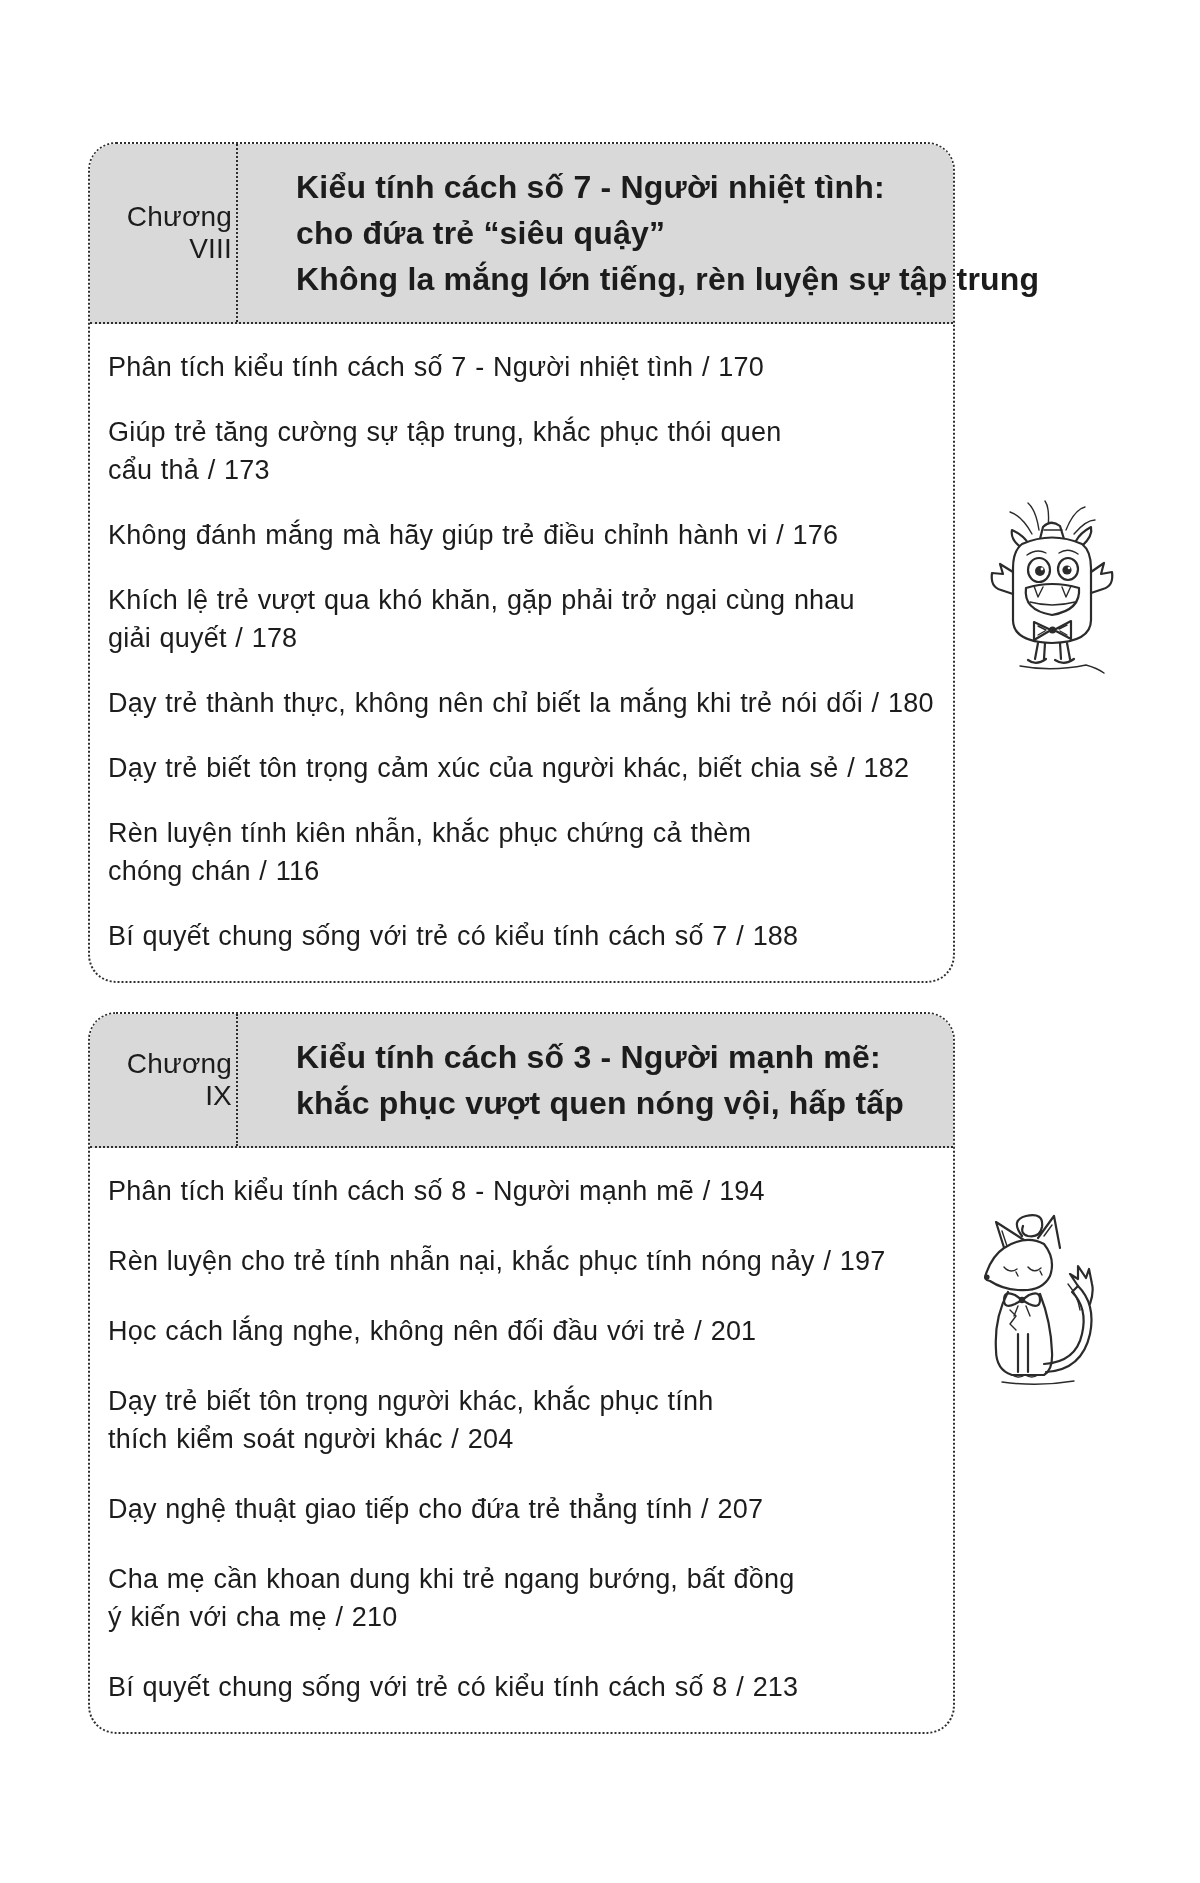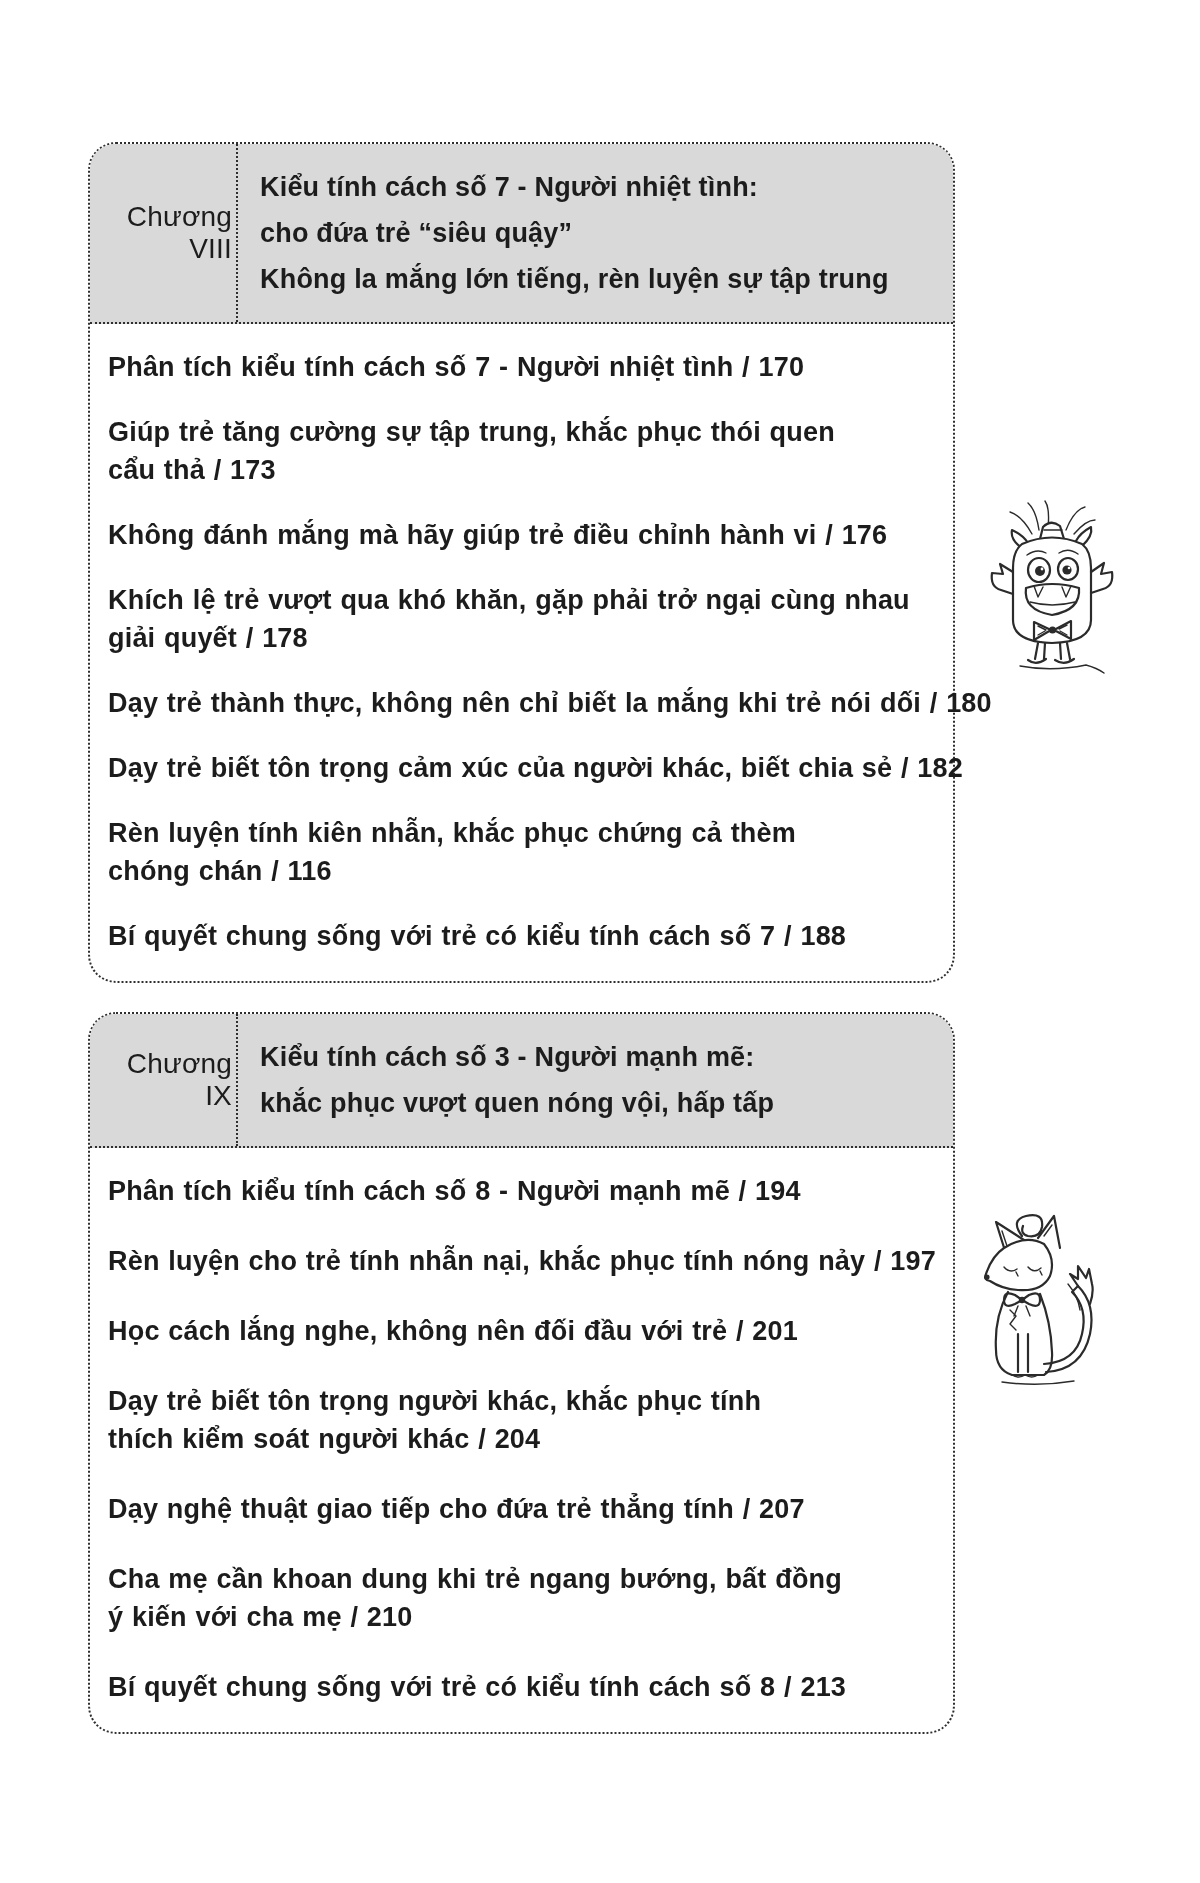--- a/index.html
+++ b/index.html
@@ -26,25 +26,26 @@
   .chapter-label-cell{
     flex:0 0 138px;display:flex;align-items:center;justify-content:center;
     border-right:2px dotted #2e2e2e;
     font-size:28px;letter-spacing:.2px;
     padding:0 4px;text-align:right;
   }
   .chapter-title-cell{
     flex:1 1 auto;padding:20px 14px 20px 22px;
   }
   .title-line{
-    font-weight:700;font-size:27px;line-height:46px;letter-spacing:.2px;
+    font-weight:700;font-size:32px;line-height:46px;letter-spacing:.2px;
     white-space:nowrap;
+    margin-left:36px;
   }
   .toc-items{padding:24px 12px 20px 18px;}
-  .toc-item{margin-bottom:27px;font-weight:bold;}
+  .toc-item{margin-bottom:27px;}
   .box-2 .toc-item{margin-bottom:32px;}
   .toc-item:last-child{margin-bottom:6px;}
   .toc-line{
     font-size:27px;line-height:38px;letter-spacing:.2px;word-spacing:1px;
     white-space:nowrap;
   }
   .illustration{position:absolute;}
   .illustration svg{display:block;}
   .illustration path,.illustration ellipse,.illustration circle,.illustration line{
     stroke:#2b2b2b;stroke-width:2.2;fill:none;stroke-linecap:round;stroke-linejoin:round;

